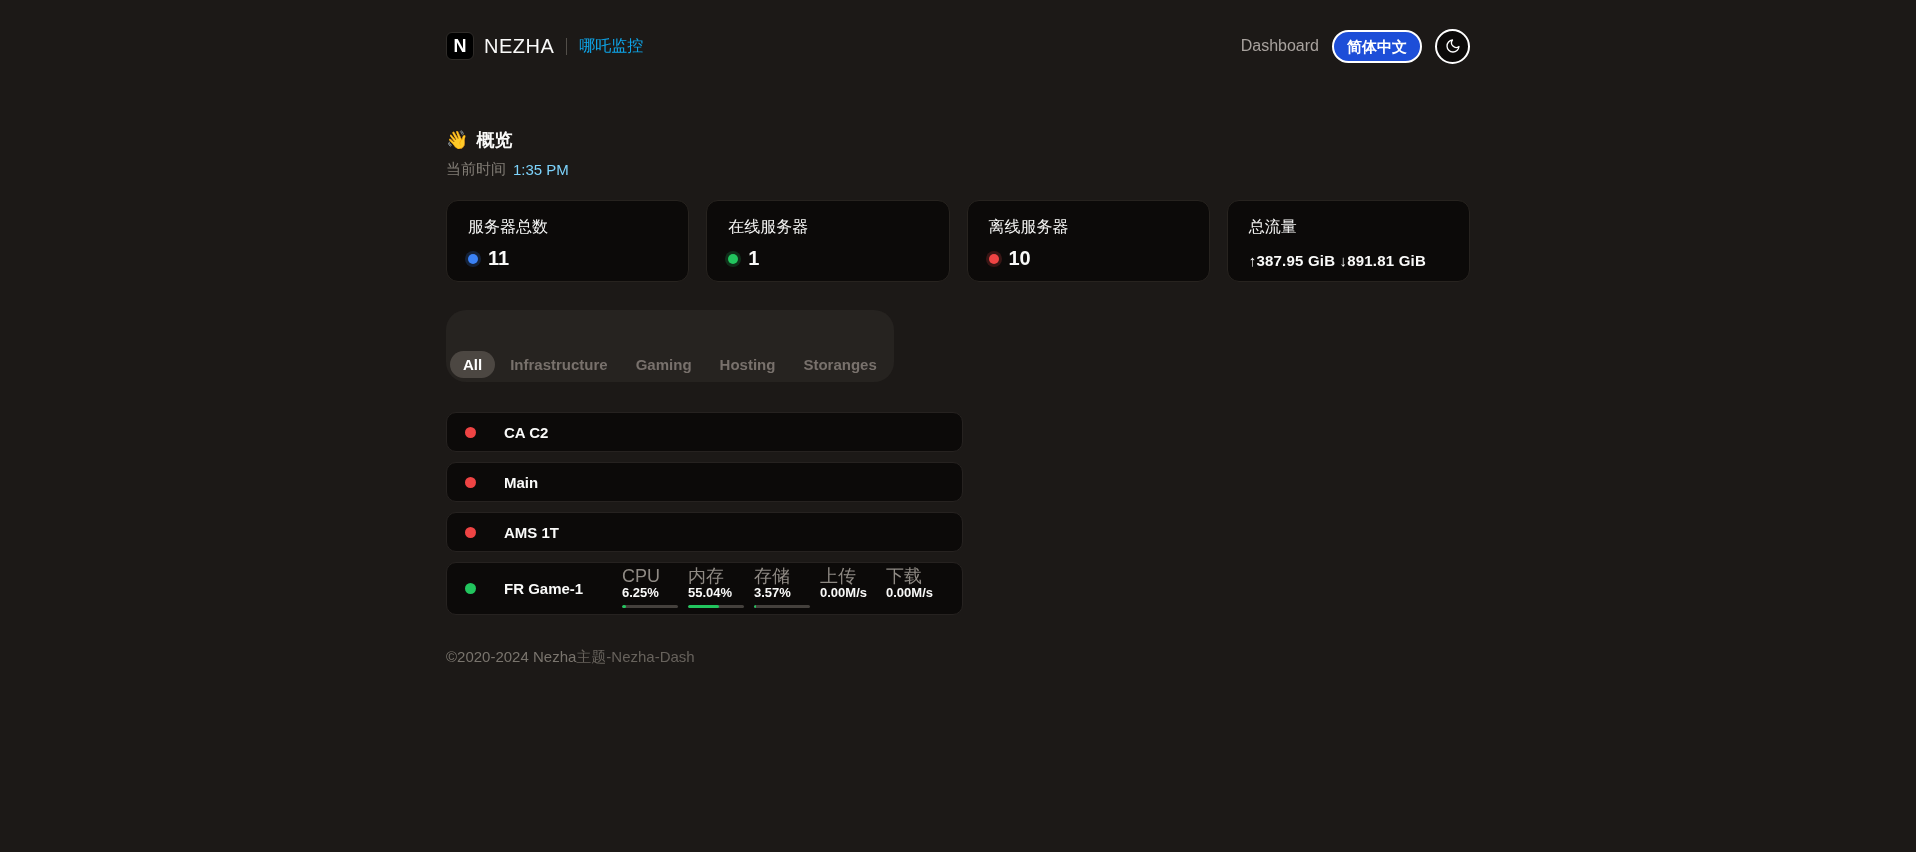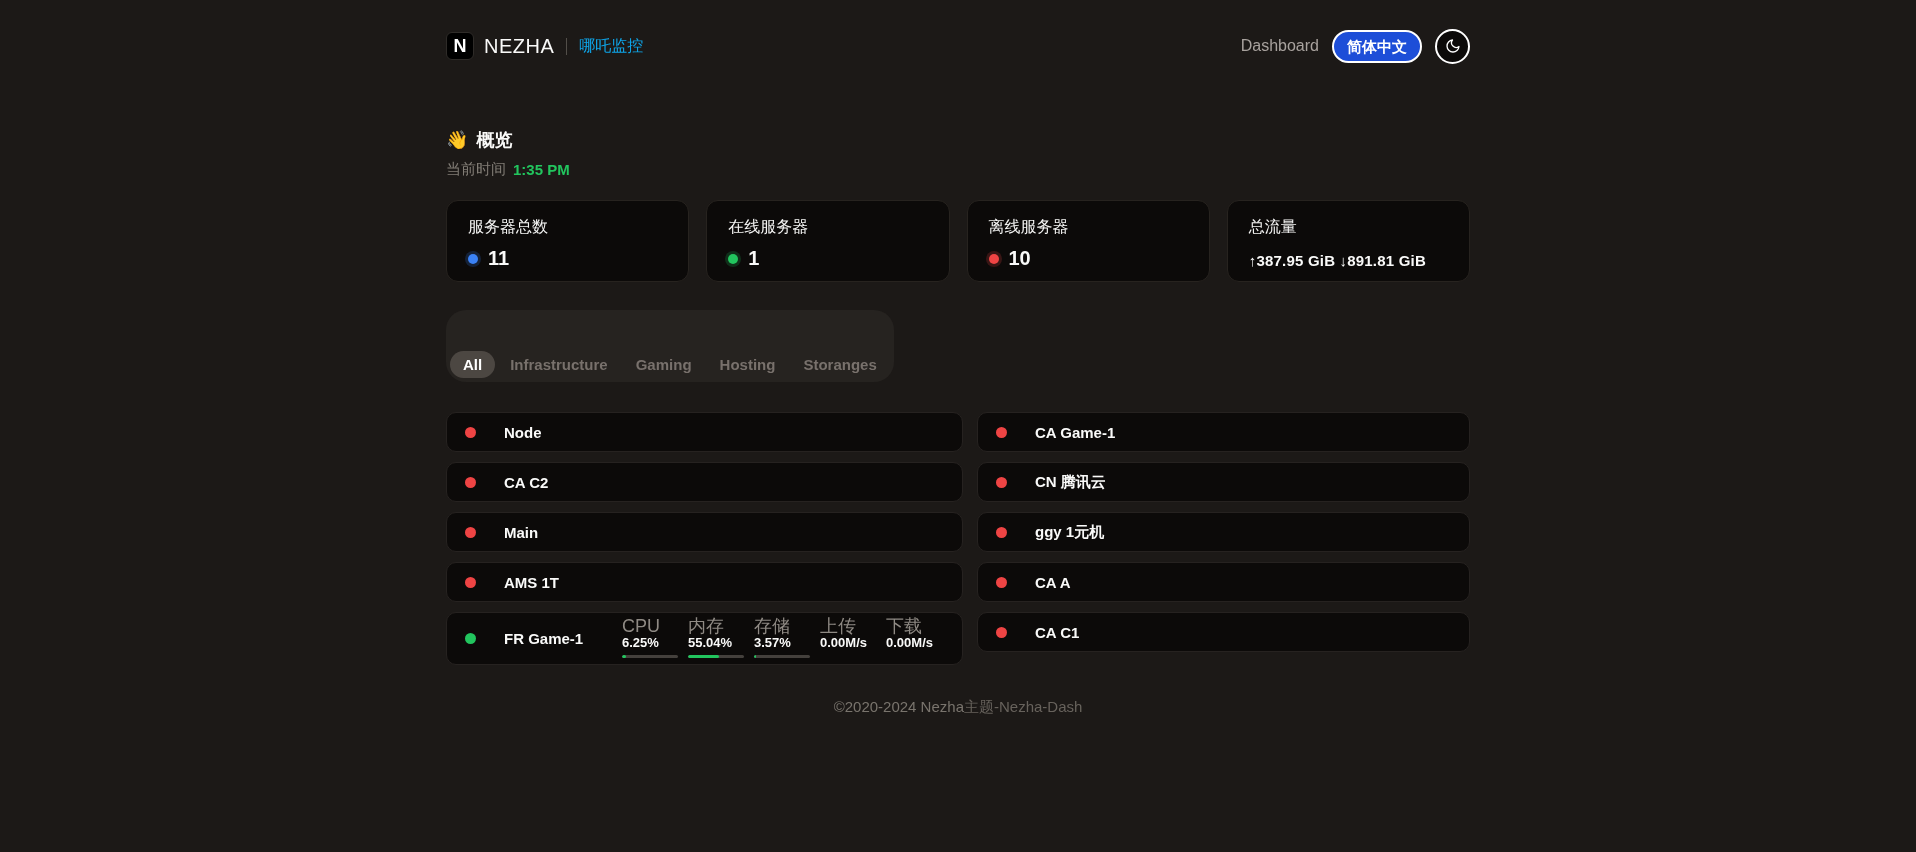--- a/index.html
+++ b/index.html
@@ -33,21 +33,21 @@
     width: 35px; height: 35px; border-radius: 50%; background: #0c0a09; border: 2px solid #fff;
     color: #fff; display: flex; align-items: center; justify-content: center; cursor: pointer;
   }
   .theme-btn svg { width: 16px; height: 16px; }
 
   
   .overview { margin-top: 62px; }
   .page-title { font-size: 18px; font-weight: 700; display: flex; align-items: center; gap: 8px; }
   .time-row { margin-top: 8px; font-size: 15px; display: flex; gap: 7px; align-items: center; }
   .time-label { color: #827d76; }
-  .time-value { color: #22c55e; font-weight: 700; }
+  .time-value { color: #7dd3fc; font-weight: 400; }
 
   
   .stats-grid { margin-top: 21px; display: grid; grid-template-columns: repeat(4, 1fr); gap: 17px; }
   .stat-card {
     background: #0c0a09; border: 1px solid #27231f; border-radius: 12px;
     height: 82px; padding: 16px 21px;
   }
   .stat-card-label { font-size: 16px; color: #f5f5f4; }
   .stat-card-valuerow { margin-top: 9px; display: flex; align-items: center; gap: 10px; }
   .dot { width: 10px; height: 10px; border-radius: 50%; flex: none; }
@@ -77,21 +77,21 @@
   .server-name { margin-left: 28px; font-size: 15px; font-weight: 700; min-width: 118px; }
   .server-row.with-stats { height: 53px; }
   .server-stats { display: flex; gap: 8px; }
   .stat-col { display: flex; flex-direction: column; min-width: 58px; }
   .stat-label { font-size: 18px; color: #8f8a84; line-height: 15px; }
   .stat-value { font-size: 13px; font-weight: 700; line-height: 16px; margin-top: 1px; }
   .stat-bar { width: 56px; height: 3px; background: #44403c; border-radius: 2px; margin-top: 4px; overflow: hidden; }
   .stat-bar-fill { display: block; height: 100%; background: #22c55e; border-radius: 2px; }
 
   
-  .app-footer { margin-top: 33px; display: flex; justify-content: center; font-size: 15px; }
+  .app-footer { margin-top: 33px; display: flex; justify-content: flex-start; font-size: 15px; }
   .copyright { color: #79746d; }
   .theme-credit { color: #67625c; }
 </style>
 </head>
 <body>
 
 <div class="container">
 
   <header class="app-header">
     <div class="logo-group">
@@ -156,25 +156,20 @@
         <button class="tab">Infrastructure</button>
         <button class="tab">Gaming</button>
         <button class="tab">Hosting</button>
         <button class="tab">Storanges</button>
       </div>
 
     <div class="server-grid">
       <div class="server-col">
           <div class="server-row">
     <span class="dot" style="background: rgb(239, 68, 68);"></span>
-    <span class="server-name">Node</span>
-
-  </div>
-          <div class="server-row">
-    <span class="dot" style="background: rgb(239, 68, 68);"></span>
     <span class="server-name">CA C2</span>
 
   </div>
           <div class="server-row">
     <span class="dot" style="background: rgb(239, 68, 68);"></span>
     <span class="server-name">Main</span>
 
   </div>
           <div class="server-row">
     <span class="dot" style="background: rgb(239, 68, 68);"></span>
@@ -210,47 +205,20 @@
                 <span class="stat-label">上传</span>
                 <span class="stat-value">0.00M/s</span>
               </div>
               <div class="stat-col">
                 <span class="stat-label">下载</span>
                 <span class="stat-value">0.00M/s</span>
               </div>
             </div>
   </div>
         </div>
-      <div class="server-col">
-          <div class="server-row">
-    <span class="dot" style="background: rgb(239, 68, 68);"></span>
-    <span class="server-name">CA Game-1</span>
-
-  </div>
-          <div class="server-row">
-    <span class="dot" style="background: rgb(239, 68, 68);"></span>
-    <span class="server-name">CN 腾讯云</span>
-
-  </div>
-          <div class="server-row">
-    <span class="dot" style="background: rgb(239, 68, 68);"></span>
-    <span class="server-name">ggy 1元机</span>
-
-  </div>
-          <div class="server-row">
-    <span class="dot" style="background: rgb(239, 68, 68);"></span>
-    <span class="server-name">CA A</span>
-
-  </div>
-          <div class="server-row">
-    <span class="dot" style="background: rgb(239, 68, 68);"></span>
-    <span class="server-name">CA C1</span>
-
-  </div>
-        </div>
     </div>
 
     <footer class="app-footer">
       <span class="copyright">©2020-2024 Nezha</span>
       <span class="theme-credit">主题-Nezha-Dash</span>
     </footer>
   </section>
 
 </div>
 

